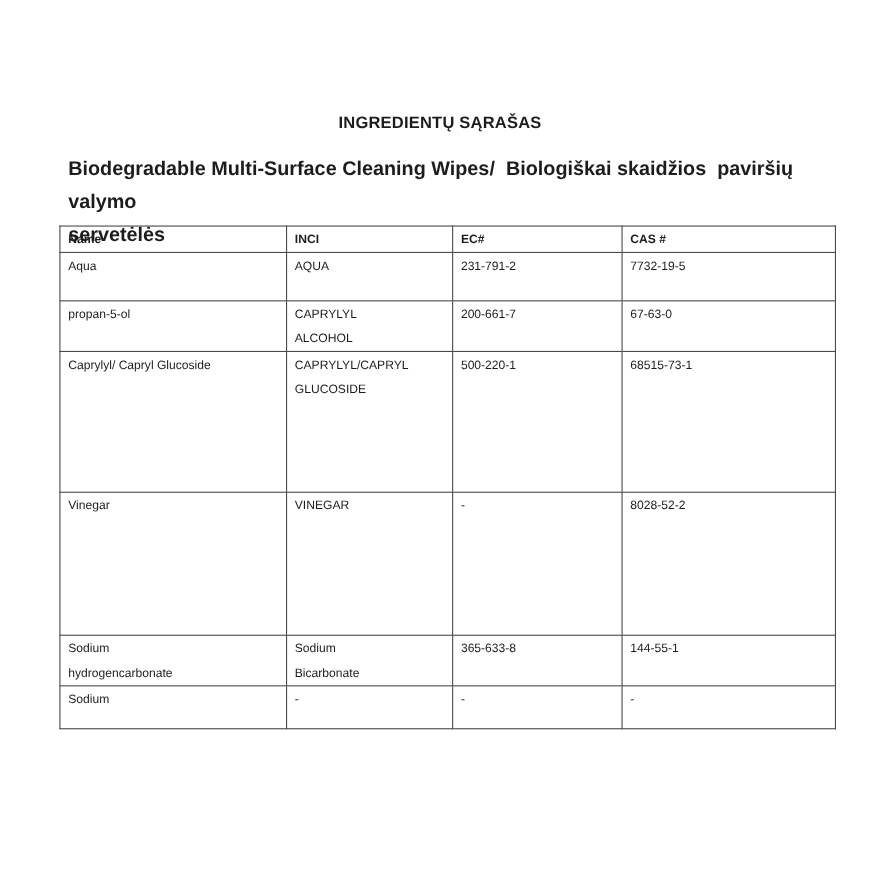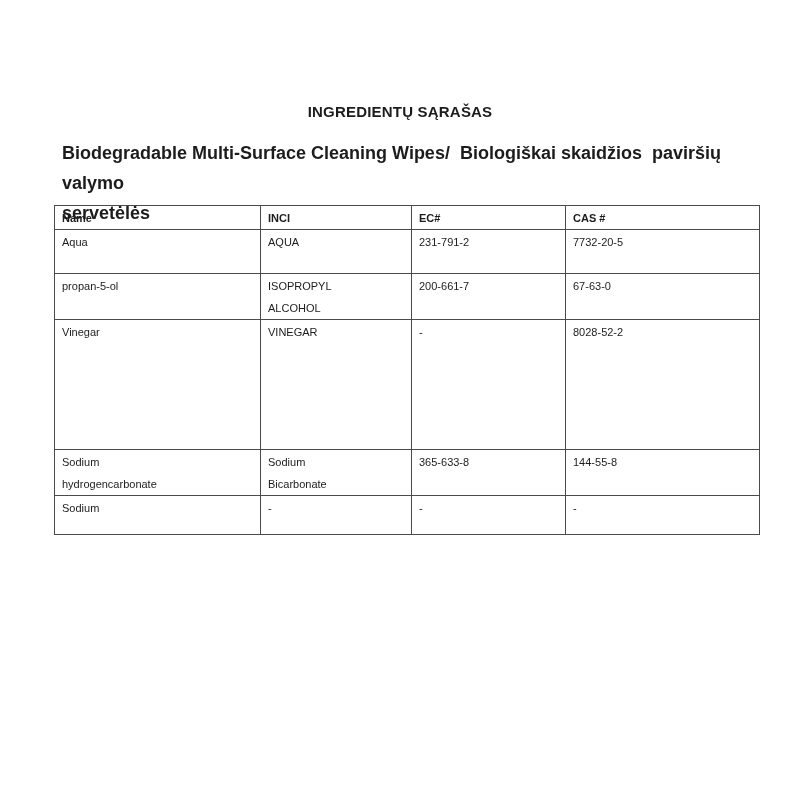--- a/index.html
+++ b/index.html
@@ -96,42 +96,49 @@
         <th>INCI</th>
         <th>EC#</th>
         <th>CAS #</th>
       </tr>
     </thead>
     <tbody>
       <tr class="r-aqua">
         <td>Aqua</td>
         <td>AQUA</td>
         <td>231-791-2</td>
-        <td>7732-20-5</td>
+        <td>7732-19-5</td>
       </tr>
       <tr class="r-propan">
         <td>propan-5-ol</td>
-        <td>ISOPROPYL
+        <td>CAPRYLYL
 ALCOHOL</td>
         <td>200-661-7</td>
         <td>67-63-0</td>
+      </tr>
+      <tr class="r-capryl">
+        <td>Caprylyl/ Capryl Glucoside</td>
+        <td>CAPRYLYL/CAPRYL
+GLUCOSIDE</td>
+        <td>500-220-1</td>
+        <td>68515-73-1</td>
       </tr>
       <tr class="r-vinegar">
         <td>Vinegar</td>
         <td>VINEGAR</td>
         <td>-</td>
         <td>8028-52-2</td>
       </tr>
       <tr class="r-sodium">
         <td>Sodium
 hydrogencarbonate</td>
         <td>Sodium
 Bicarbonate</td>
         <td>365-633-8</td>
-        <td>144-55-8</td>
+        <td>144-55-1</td>
       </tr>
       <tr class="r-parfum">
         <td>Sodium</td>
         <td>-</td>
         <td>-</td>
         <td>-</td>
       </tr>
     </tbody>
   </table>
 

